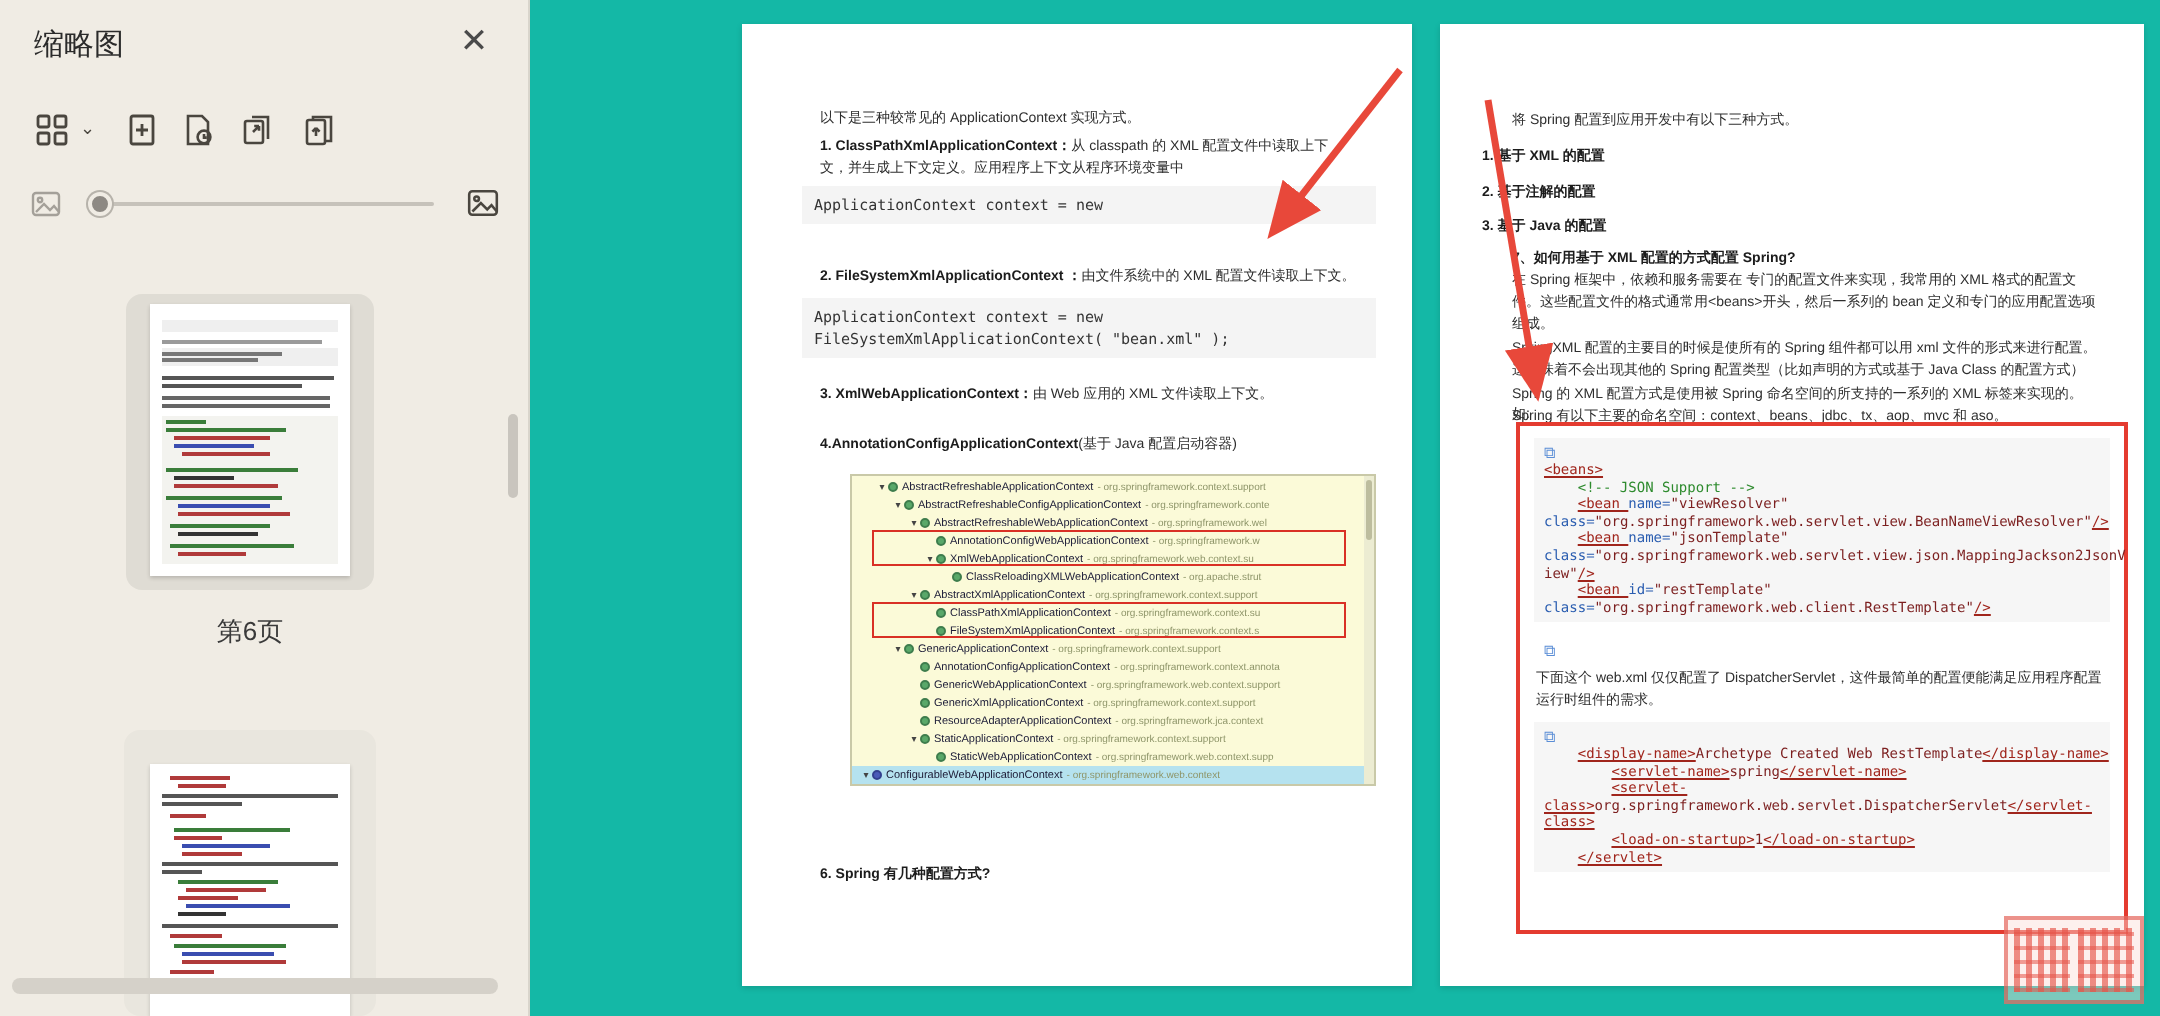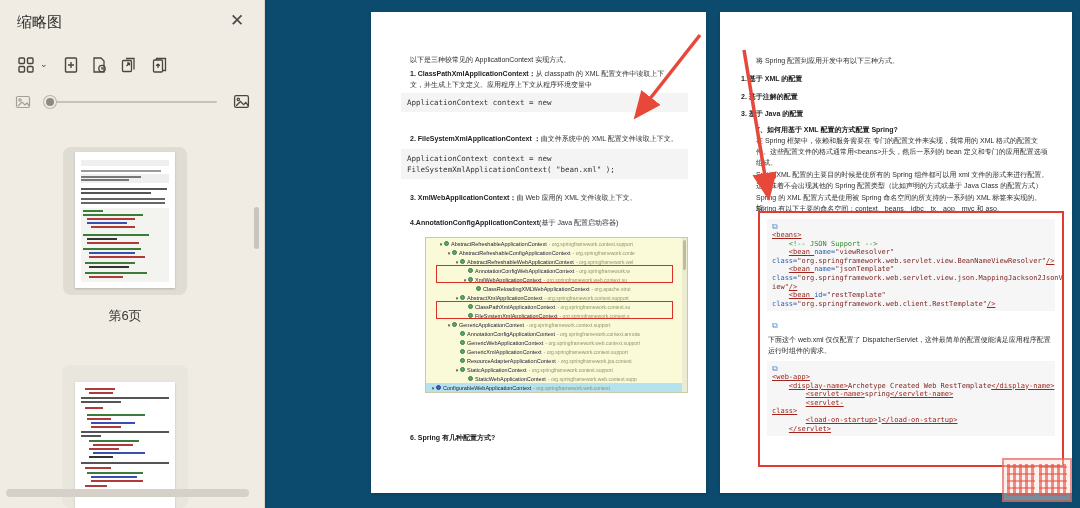--- a/index.html
+++ b/index.html
@@ -1,18 +1,18 @@
 <!DOCTYPE html>
 <html><head>
 <meta charset="utf-8">
 <style>
   * { margin:0; padding:0; box-sizing:border-box; }
   html,body { width:1080px; height:508px; overflow:hidden; }
   body { font-family:"Liberation Sans", sans-serif; }
-  #app { position:relative; width:1080px; height:508px; background:#0c4a6e; overflow:hidden; }
+  #app { position:relative; width:1080px; height:508px; background:#14b8a6; overflow:hidden; }
 
   
   #sidebar { position:absolute; left:0; top:0; width:265px; height:508px;
              background:#f0ece4; border-right:1px solid #d9d5cc; }
   .sb-header { position:absolute; left:0; top:0; width:100%; height:44px; }
   .sb-title { position:absolute; left:17px; top:13px; font-size:15px; color:#2b2b2b; }
   .sb-close { position:absolute; left:226px; top:10px; width:22px; height:22px;
               font-size:17px; color:#4a4a4a; text-align:center; line-height:22px; cursor:pointer; }
   .sb-toolbar { position:absolute; left:0; top:52px; width:100%; height:30px; }
   .tb-btn { position:absolute; top:0; width:26px; height:26px; display:flex; align-items:center;
@@ -398,24 +398,24 @@
             <div class="code-line"><span class="c-attr">class=</span><span class="c-val">"org.springframework.web.client.RestTemplate"</span><span class="c-tag">/&gt;</span></div>
           </div>
       </div>
       <span class="copy-ico copy-ico-floating" style="top:108px;">⧉</span>
       <div class="doc-text" style="left:8px;top:121px;width:288px;">
         <span>下面这个 web.xml 仅仅配置了 DispatcherServlet，这件最简单的配置便能满足应用程序配置运行时组件的需求。</span>
       </div>
       <div class="xml-code" style="top:148px;">
         <span class="copy-ico">⧉</span>
         <div>
-            <div class="code-line"><span class="c-tag">&lt;web-app&gt;</span></div>
             <div class="code-line"><span class="c-pln">    </span><span class="c-tag">&lt;display-name&gt;</span><span class="c-txt">Archetype Created Web RestTemplate</span><span class="c-tag">&lt;/display-name&gt;</span></div>
             <div class="code-line"><span class="c-pln">        </span><span class="c-tag">&lt;servlet-name&gt;</span><span class="c-txt">spring</span><span class="c-tag">&lt;/servlet-name&gt;</span></div>
             <div class="code-line"><span class="c-pln">        </span><span class="c-tag">&lt;servlet-</span></div>
+            <div class="code-line"><span class="c-tag">class&gt;</span><span class="c-txt">org.springframework.web.servlet.DispatcherServlet</span><span class="c-tag">&lt;/servlet-</span></div>
             <div class="code-line"><span class="c-tag">class&gt;</span></div>
             <div class="code-line"><span class="c-pln">        </span><span class="c-tag">&lt;load-on-startup&gt;</span><span class="c-txt">1</span><span class="c-tag">&lt;/load-on-startup&gt;</span></div>
             <div class="code-line"><span class="c-pln">    </span><span class="c-tag">&lt;/servlet&gt;</span></div>
           </div>
       </div>
     </div>
   </div>
 
 
   <svg id="arrows">

